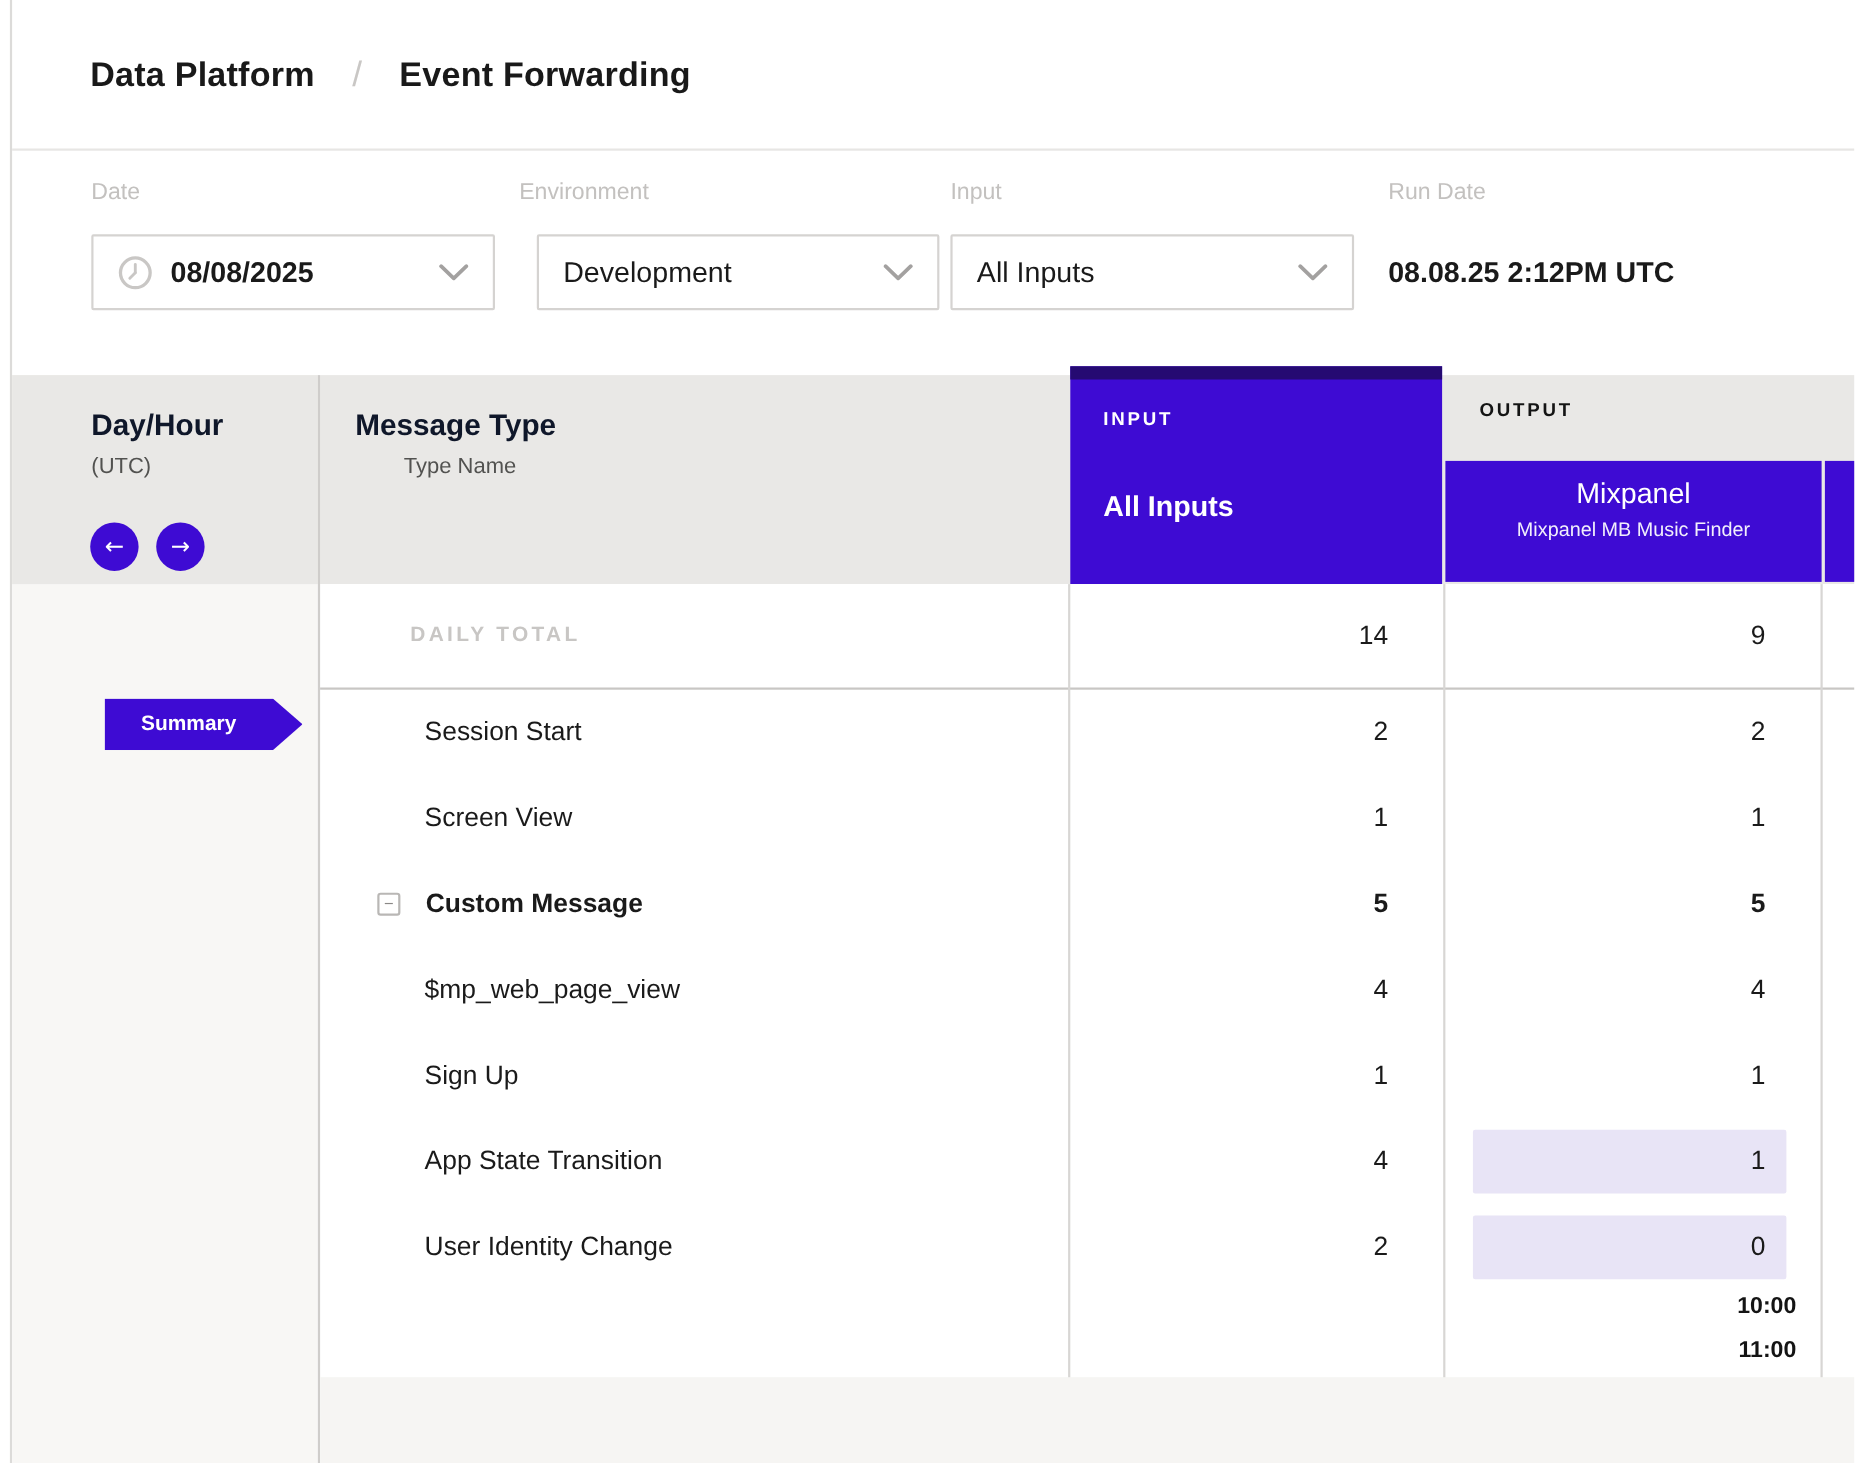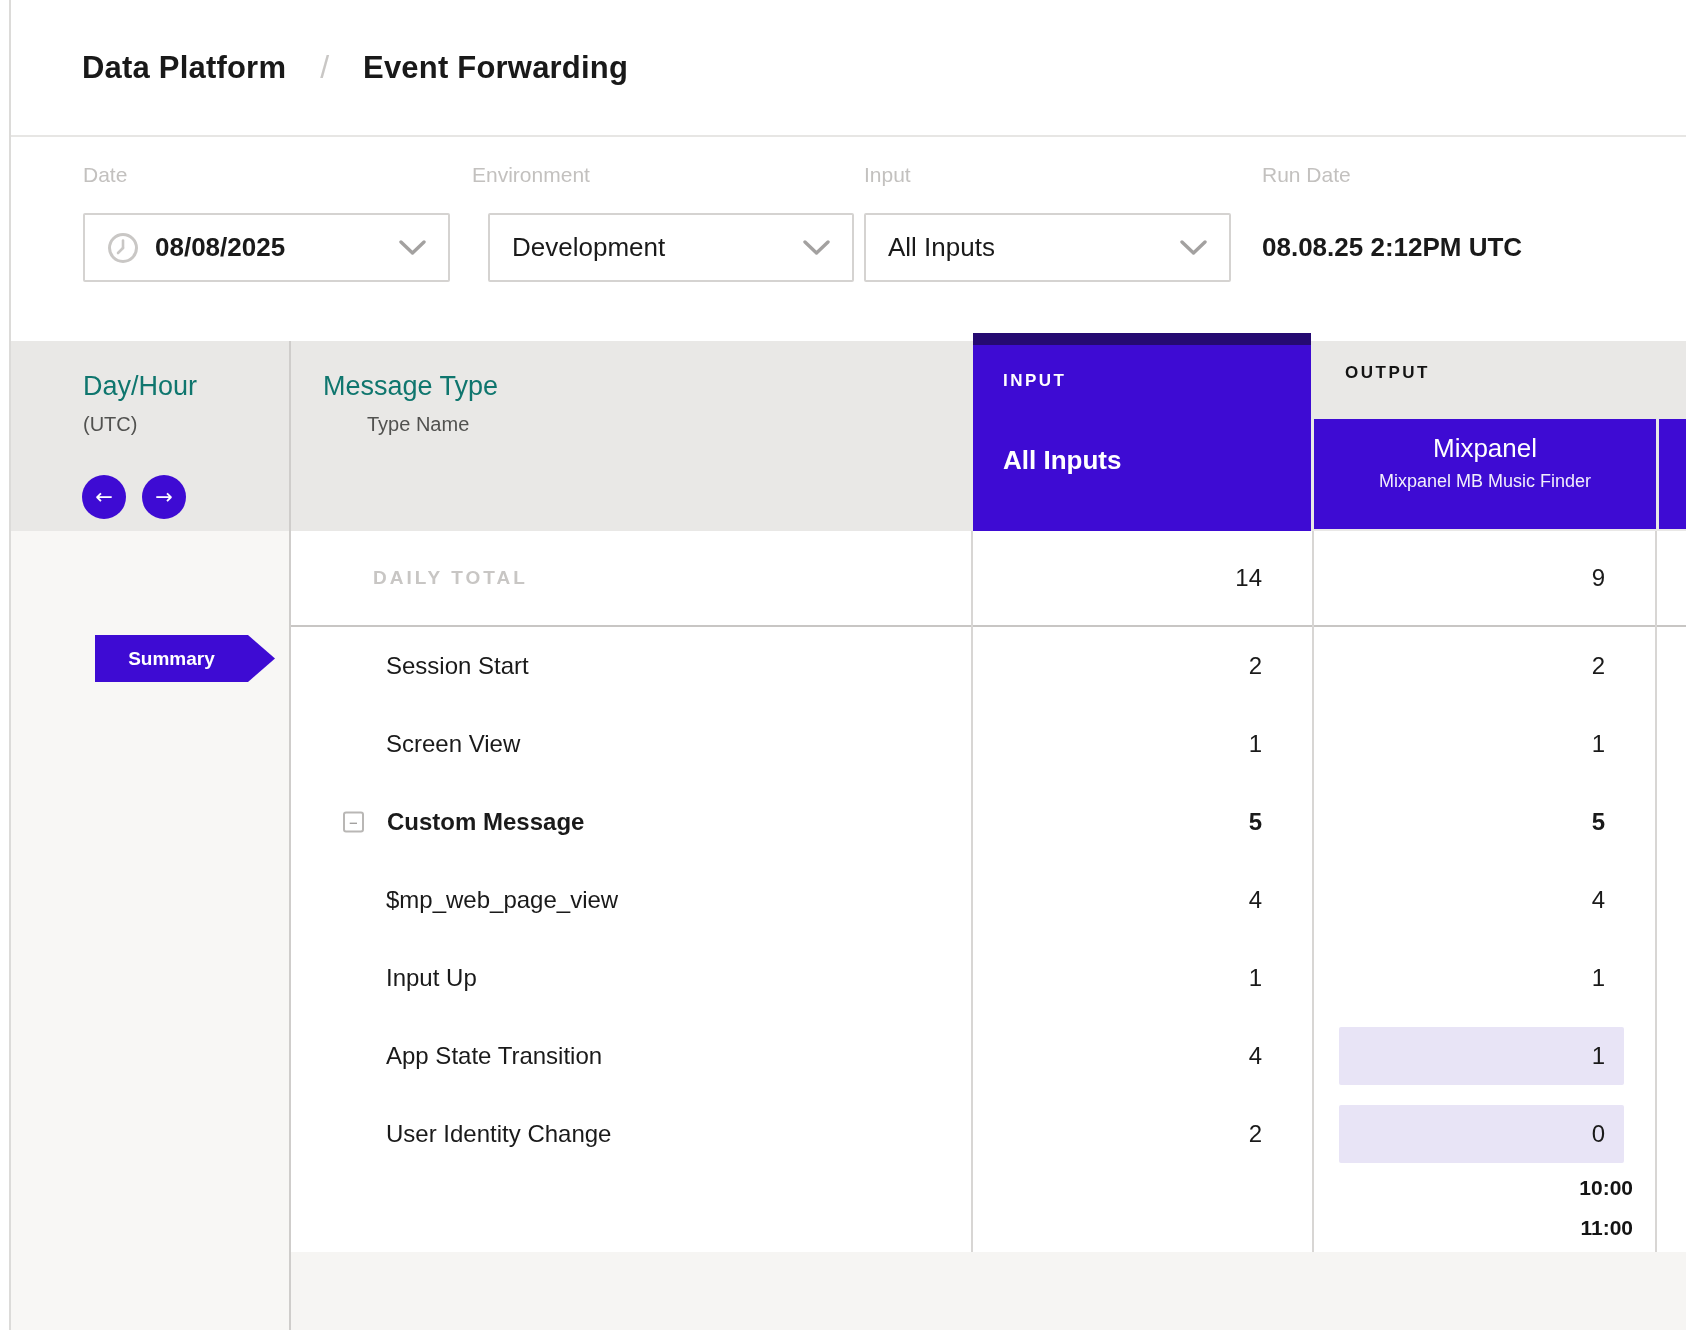--- a/index.html
+++ b/index.html
@@ -27,21 +27,21 @@
   .fbox{height:69px;border:2px solid #d5d3d1;border-radius:2px;background:#fff;
         display:flex;align-items:center;padding:0 22px;cursor:pointer;}
   .fbox .val{font-size:26px;} .w500{font-weight:500;}
   .spacer{flex:1;}
   #run-date-value{font-size:26px;font-weight:700;}
 
   
   #hour-col{left:11px;top:341px;width:278px;height:989px;background:var(--hourbg);}
   #hour-band{left:11px;top:341px;width:278px;height:190px;background:var(--band);}
   #main-band{left:291px;top:341px;width:1395px;height:190px;background:var(--band);}
-  .band-title{font-size:27px;font-weight:400;color:#0f766e;}
+  .band-title{font-size:27px;font-weight:700;color:#0f172a;}
   .band-sub{font-size:20px;color:var(--sub);}
   .nav-btn{width:44px;height:44px;border-radius:50%;background:var(--purple);border:none;
            color:#fff;font-size:21px;line-height:44px;text-align:center;cursor:pointer;
            font-family:"DejaVu Sans",sans-serif;padding:0;}
   .colhead-label{font-size:17px;font-weight:700;letter-spacing:2.5px;}
 
   #input-block{left:682px;top:-8px;width:338px;height:198px;background:var(--purple);cursor:pointer;}
   #input-block .strip{position:absolute;left:0;top:0;width:100%;height:12px;background:var(--purple-dark);}
   #input-block .colhead-label{position:absolute;left:30px;top:38px;color:#fff;}
   #input-name{position:absolute;left:30px;top:112px;font-size:26px;font-weight:700;color:#fff;}
@@ -252,21 +252,21 @@
           <span class="num-val">4</span>
         </div>
       <div class="c-num c-out">
           <span class="num-val">4</span>
         </div>
       <div class="c-rest"></div>
     </div>
 
     <div class="row">
       <div class="c-label">
-          <span class="ev ind2">Input Up</span>
+          <span class="ev ind2">Sign Up</span>
         </div>
       <div class="c-num">
           <span class="num-val">1</span>
         </div>
       <div class="c-num c-out">
           <span class="num-val">1</span>
         </div>
       <div class="c-rest"></div>
     </div>
 

